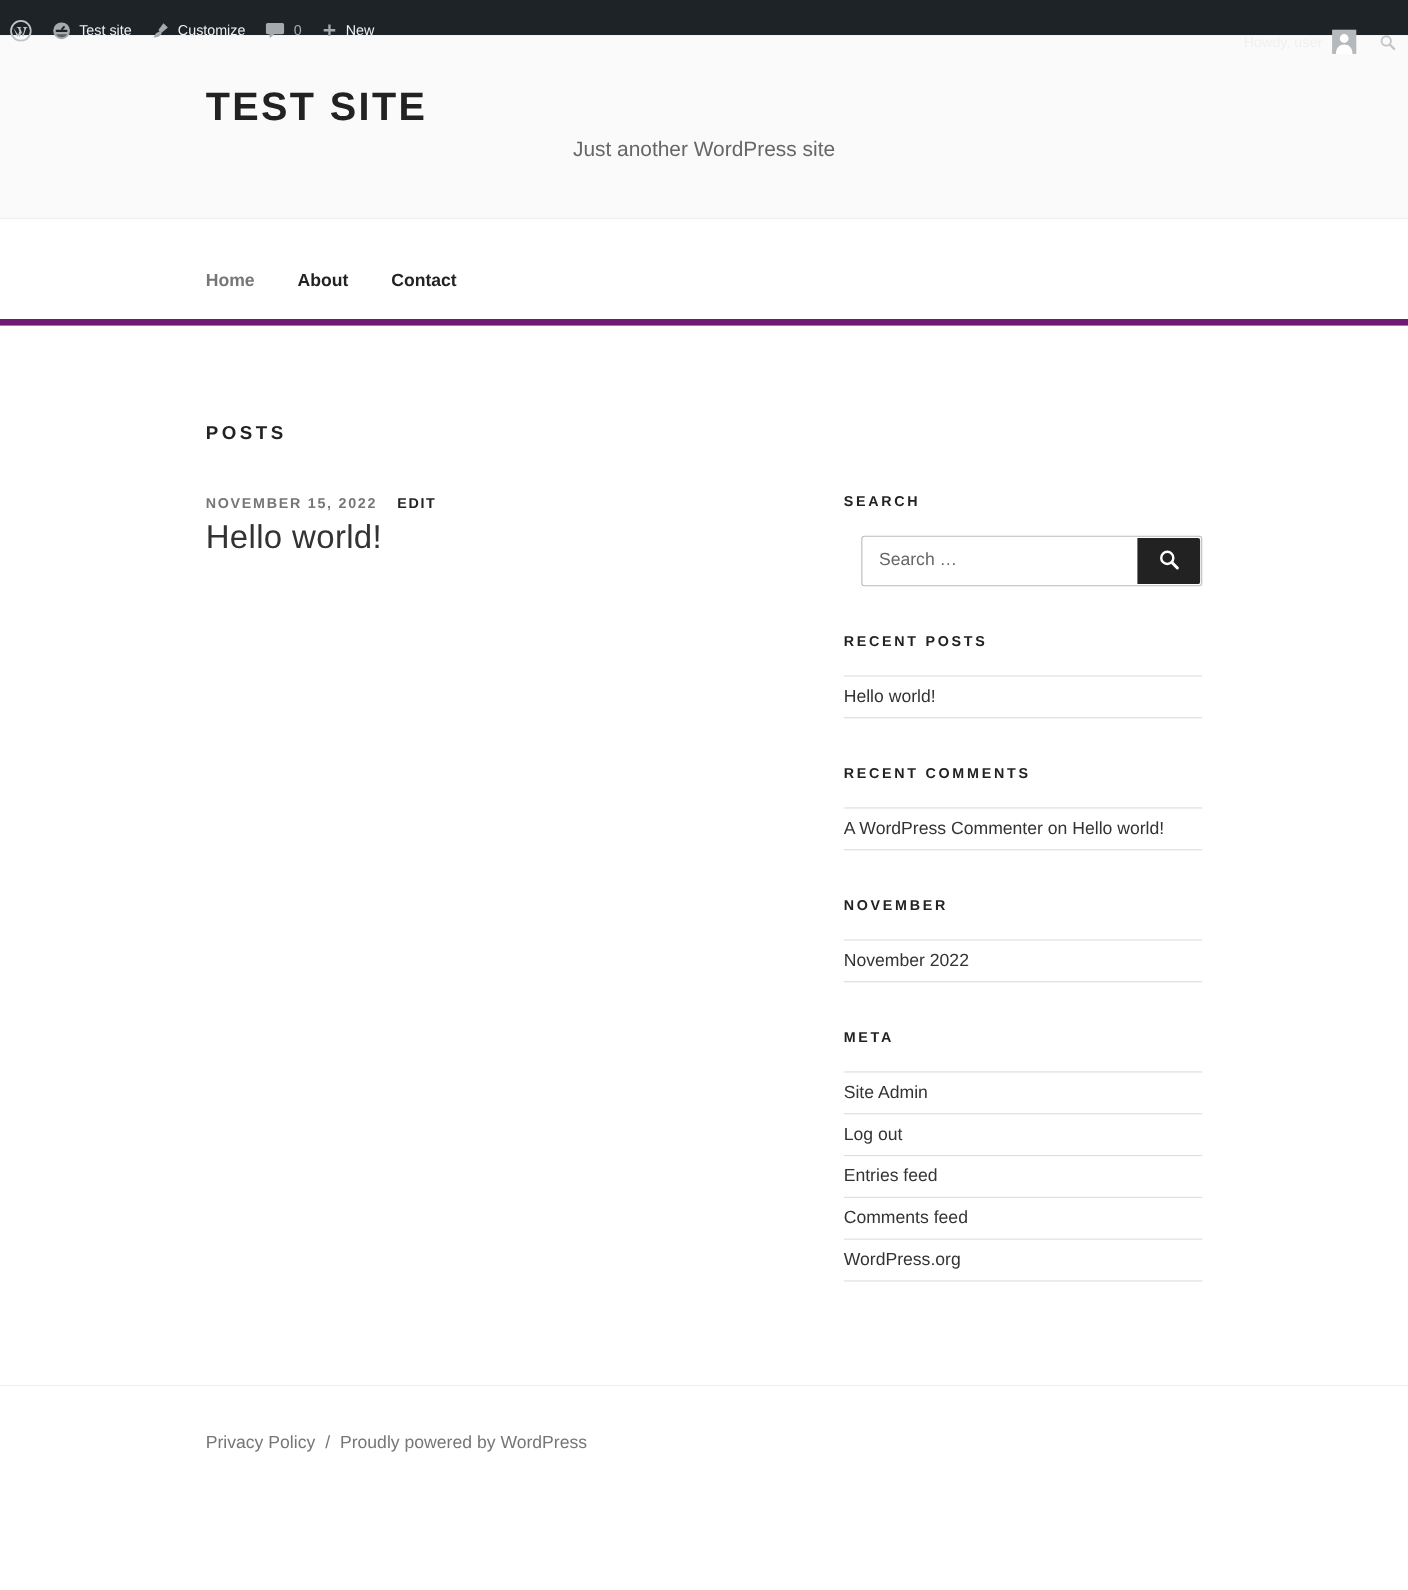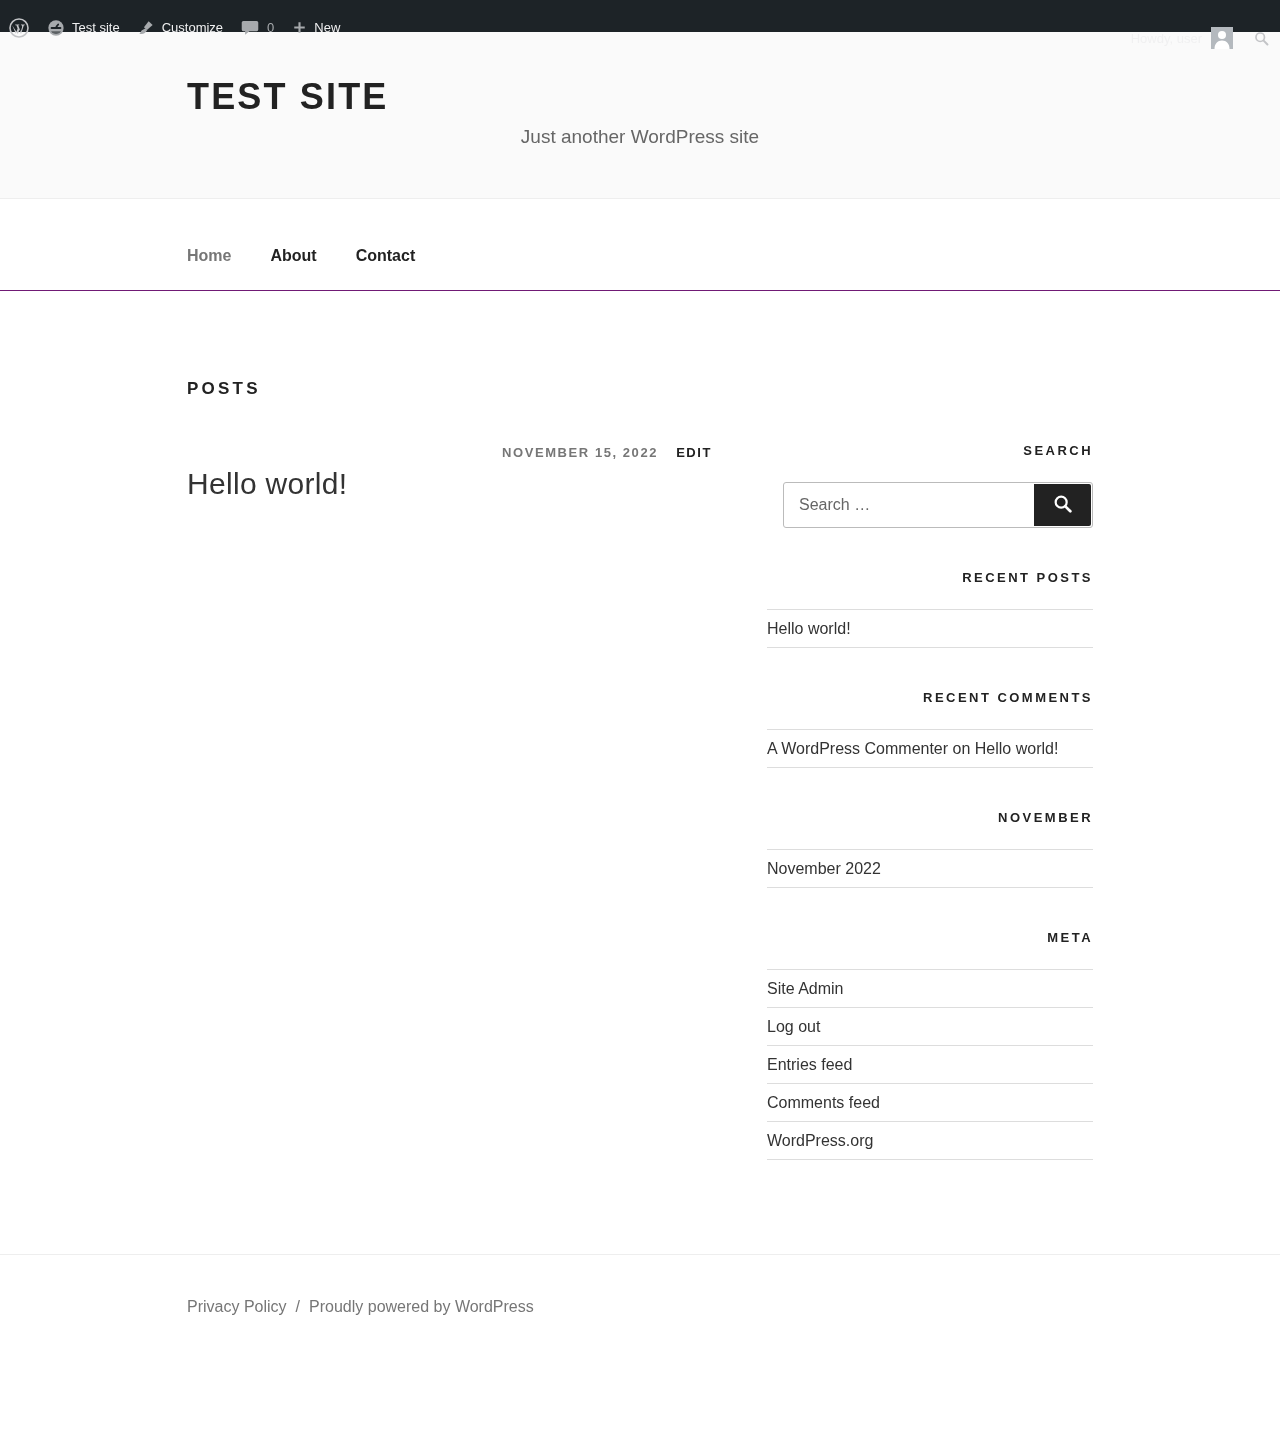--- a/index.html
+++ b/index.html
@@ -59,21 +59,21 @@
     font-size: 19px;
     font-weight: 400;
     color: #666;
     text-align: center;
   }
 
   
   .main-nav {
     background: #fff;
     border-top: 1px solid #eee;
-    border-bottom: 1px solid #701a75;
+    border-bottom: 6px solid #701a75;
   }
   .main-nav ul { list-style: none; margin: 0; padding: 0; display: flex; }
   .main-nav li { margin-right: 39px; }
   .main-nav a {
     display: block;
     padding: 25px 0;
     font-size: 16px;
     font-weight: 700;
     color: #222;
   }
@@ -90,21 +90,20 @@
     font-size: 17px;
     font-weight: 800;
     letter-spacing: 0.19em;
     color: #222;
   }
   .entry-meta {
     font-size: 13px;
     font-weight: 700;
     letter-spacing: 0.12em;
     color: #767676;
-    text-align: right;
   }
   .entry-meta .posted-on { color: #767676; }
   .entry-meta .edit-link { color: #222; margin-left: 13px; }
   .entry-title {
     margin: 7px 0 0;
     font-size: 30px;
     font-weight: 300;
     letter-spacing: 0.01em;
     color: #333;
   }
@@ -117,21 +116,20 @@
   }
 
   
   .widget + .widget { margin-top: 42px; }
   .widget-title {
     margin: 0 0 24px;
     font-size: 13px;
     font-weight: 800;
     letter-spacing: 0.19em;
     color: #222;
-    text-align: right;
   }
   .widget ul {
     list-style: none;
     margin: 0; padding: 0;
     border-top: 1px solid #ddd;
   }
   .widget li {
     border-bottom: 1px solid #ddd;
     padding: 9px 0;
     font-size: 16px;

